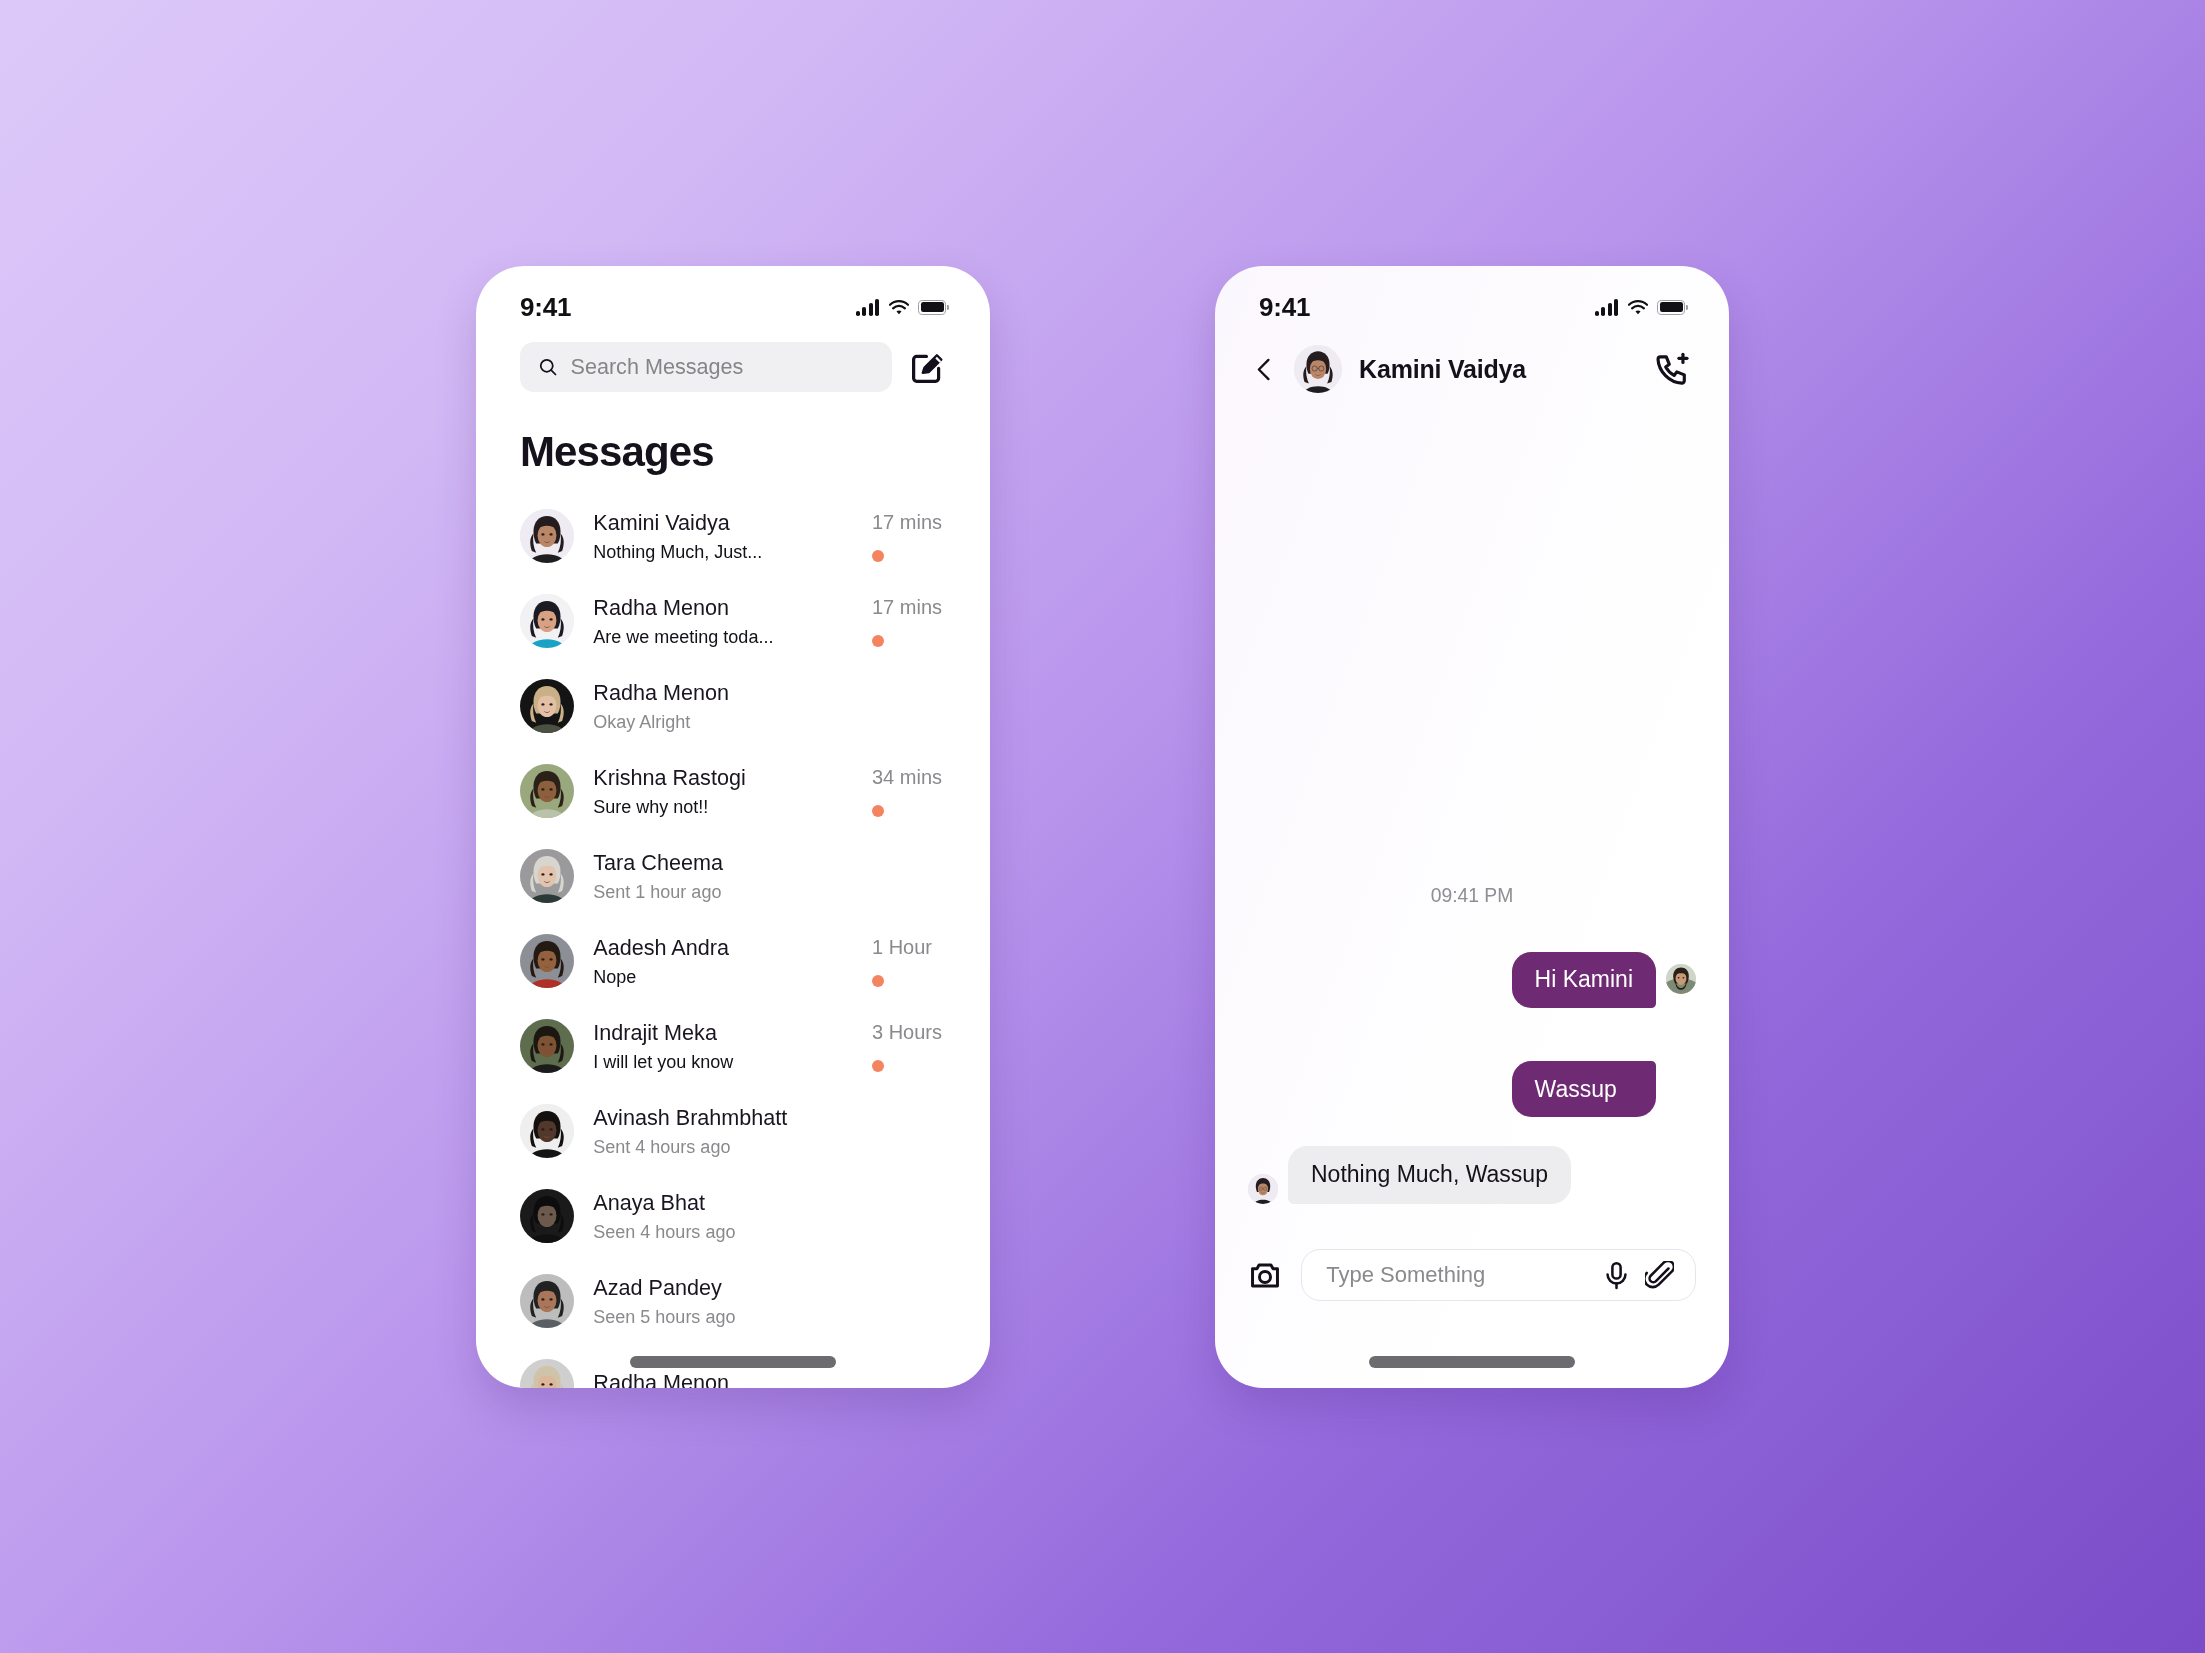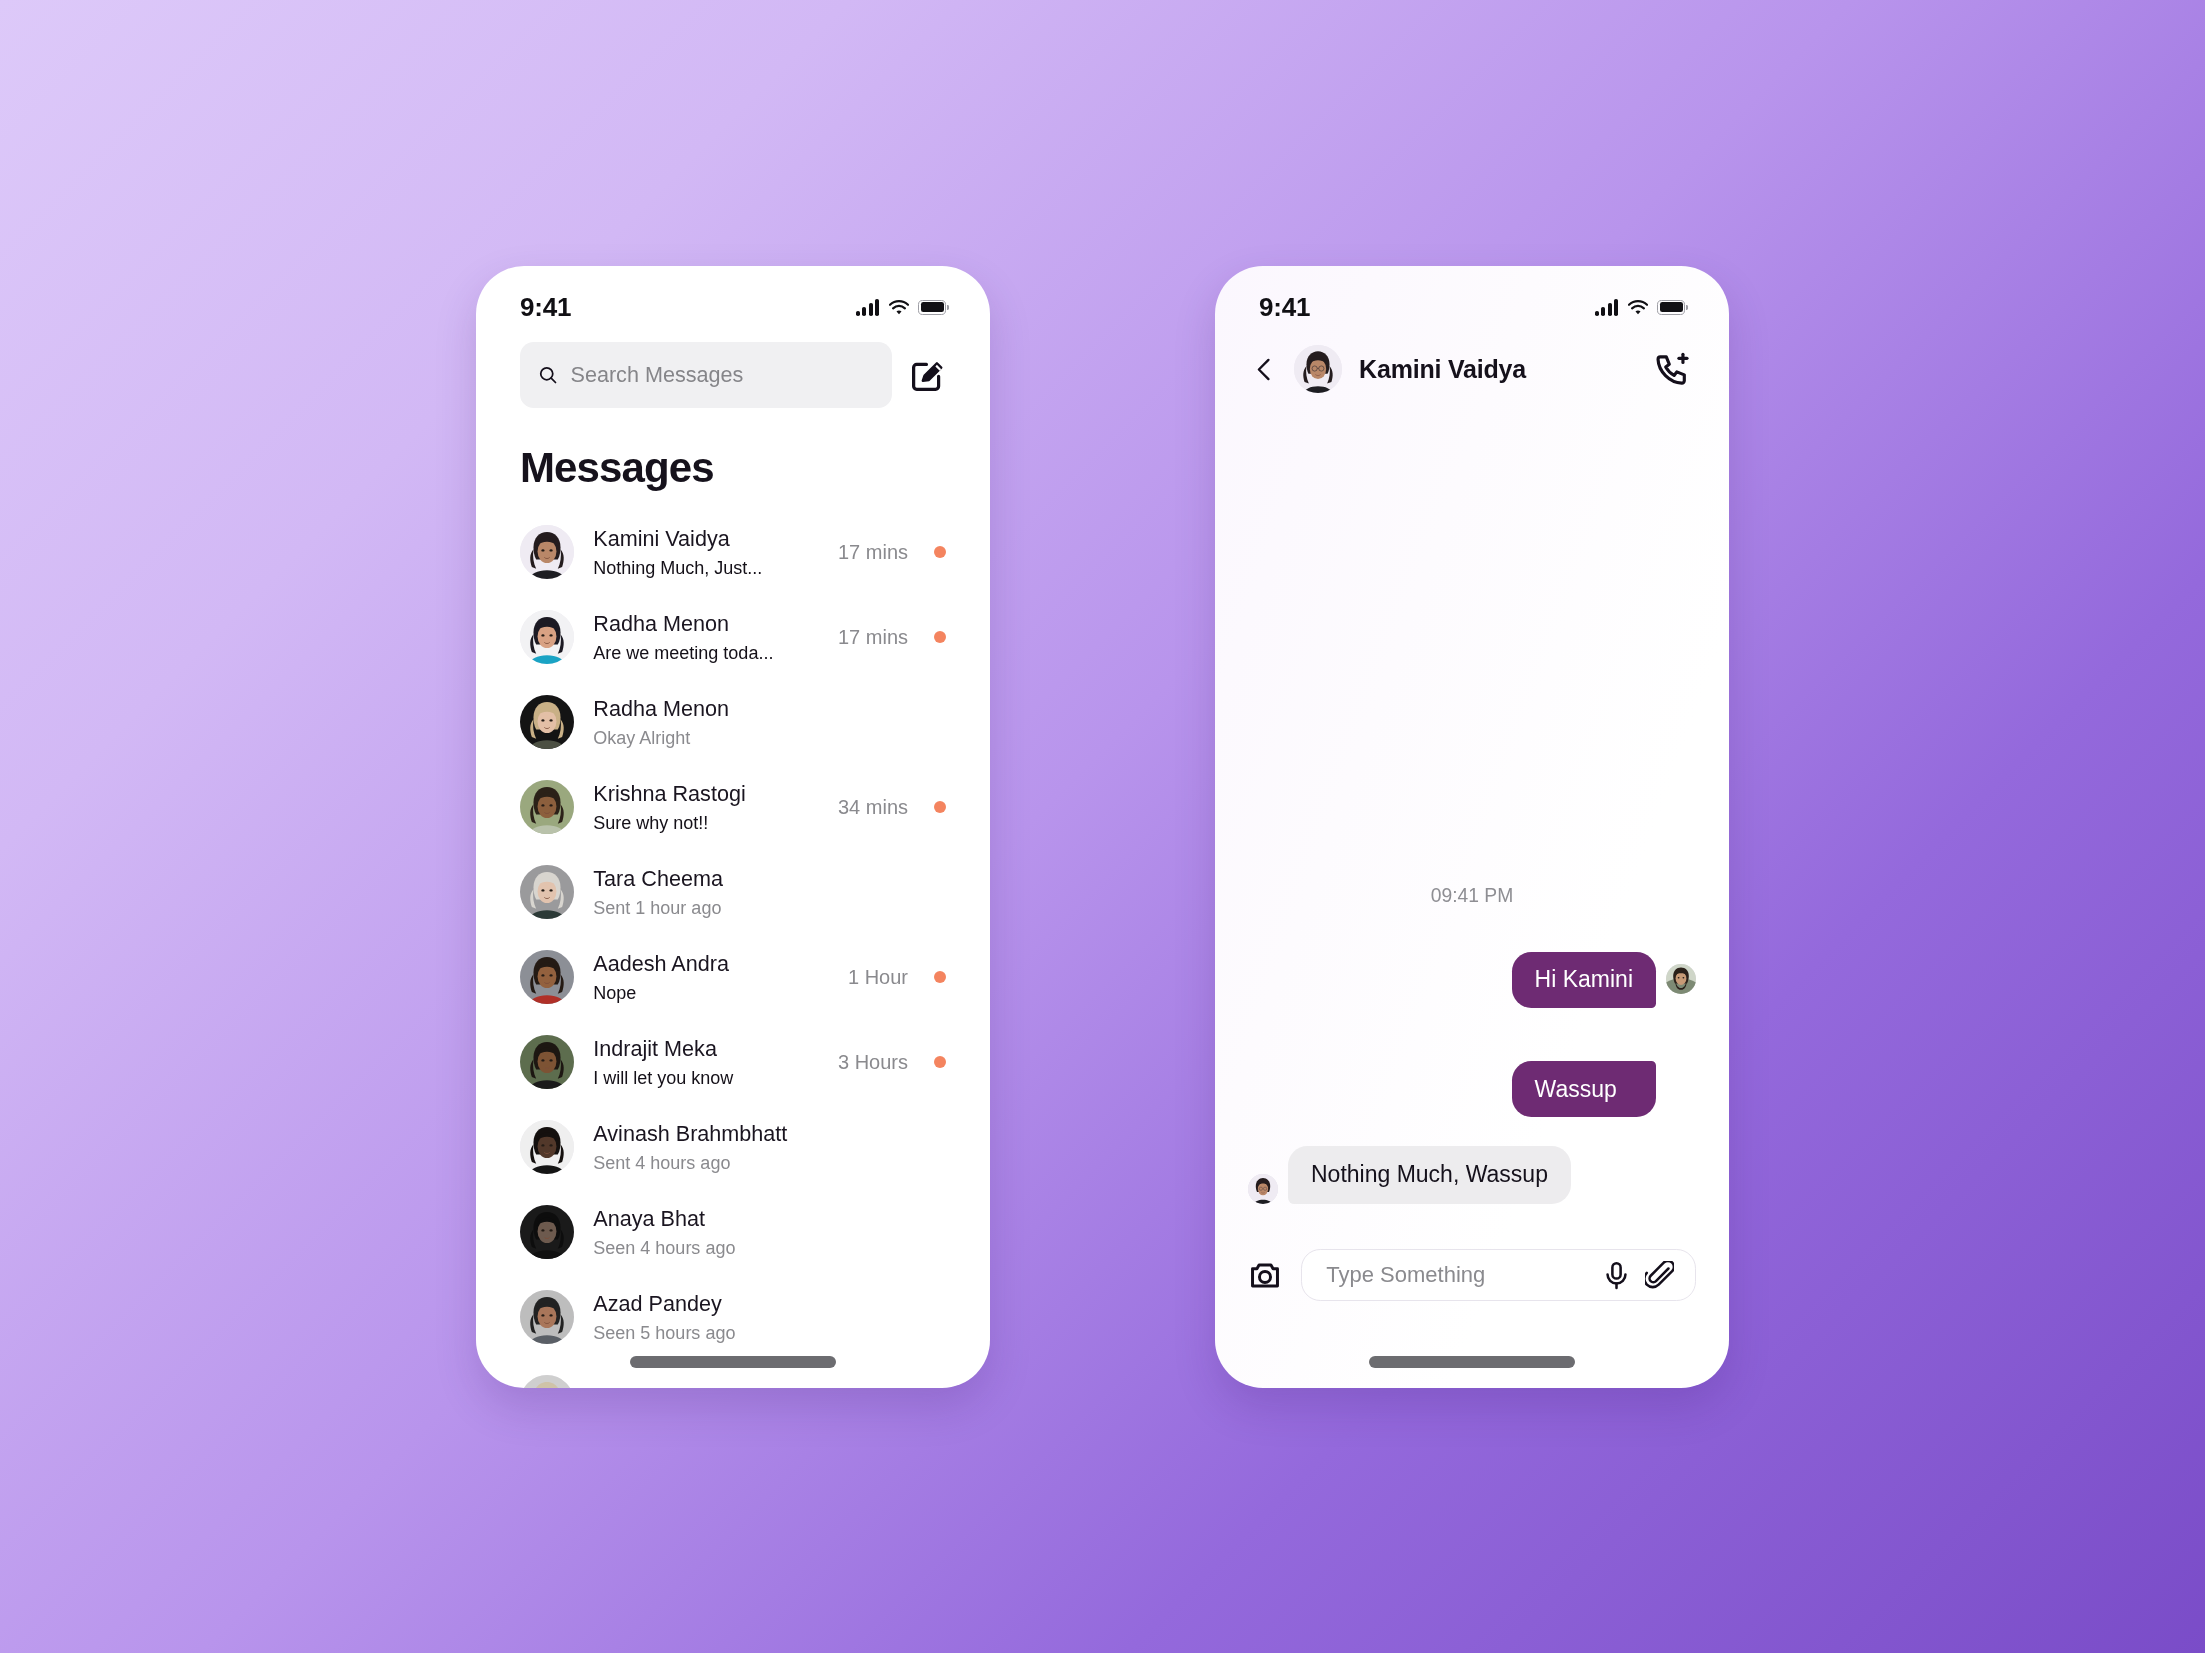--- a/index.html
+++ b/index.html
@@ -61,21 +61,21 @@
     width: 2.3px; height: 5px; background: #9d9da4; border-radius: 0 1.4px 1.4px 0;
   }
   .batt span { display: block; width: 100%; height: 100%; background: #111014; border-radius: 2.3px; }
 
   
   .search-row {
     display: flex; align-items: center; gap: 17.5px;
     padding: 7.4px 44px 0 44px;
   }
   .search-box {
-    flex: 1; height: 66px;
+    flex: 1; height: 50px;
     background: #F0F0F2;
     border-radius: 13.8px;
     display: flex; align-items: center;
     padding: 0 17.5px;
     gap: 13px;
   }
   .search-placeholder {
     font-size: 21.6px; color: #858589; font-weight: 400;
   }
   .compose-btn { width: 37px; height: 37px; flex: 0 0 37px; cursor: pointer; }
@@ -105,21 +105,21 @@
     background: #EDEAF2;
     position: relative;
   }
   .avatar .face { position:absolute; inset:0; }
   .conv-text { flex: 1; margin-left: 19.3px; display: flex; flex-direction: column; gap: 6.4px; min-width: 0; }
   .conv-name { font-size: 21.6px; color: #1A1520; font-weight: 400; white-space: nowrap; }
   .conv-snippet { font-size: 18px; white-space: nowrap; overflow: hidden; }
   .conv-snippet.unread { color: #141018; font-weight: 400; }
   .conv-snippet.read   { color: #8A8A8E; font-weight: 400; }
   .conv-meta {
-    display: flex; flex-direction: row; align-items: center; gap: 26px;
+    display: flex; flex-direction: column; gap: 16px;
     min-width: 74px; flex: 0 0 auto;
   }
   .conv-time { font-size: 20px; color: #8A8A8E; white-space: nowrap; }
   .unread-dot { width: 12px; height: 12px; border-radius: 50%; background: #F4845F; }
   .conv-meta.empty { visibility: hidden; }
 
   
   .home-indicator {
     position: absolute;
     left: 50%; transform: translateX(-50%);

